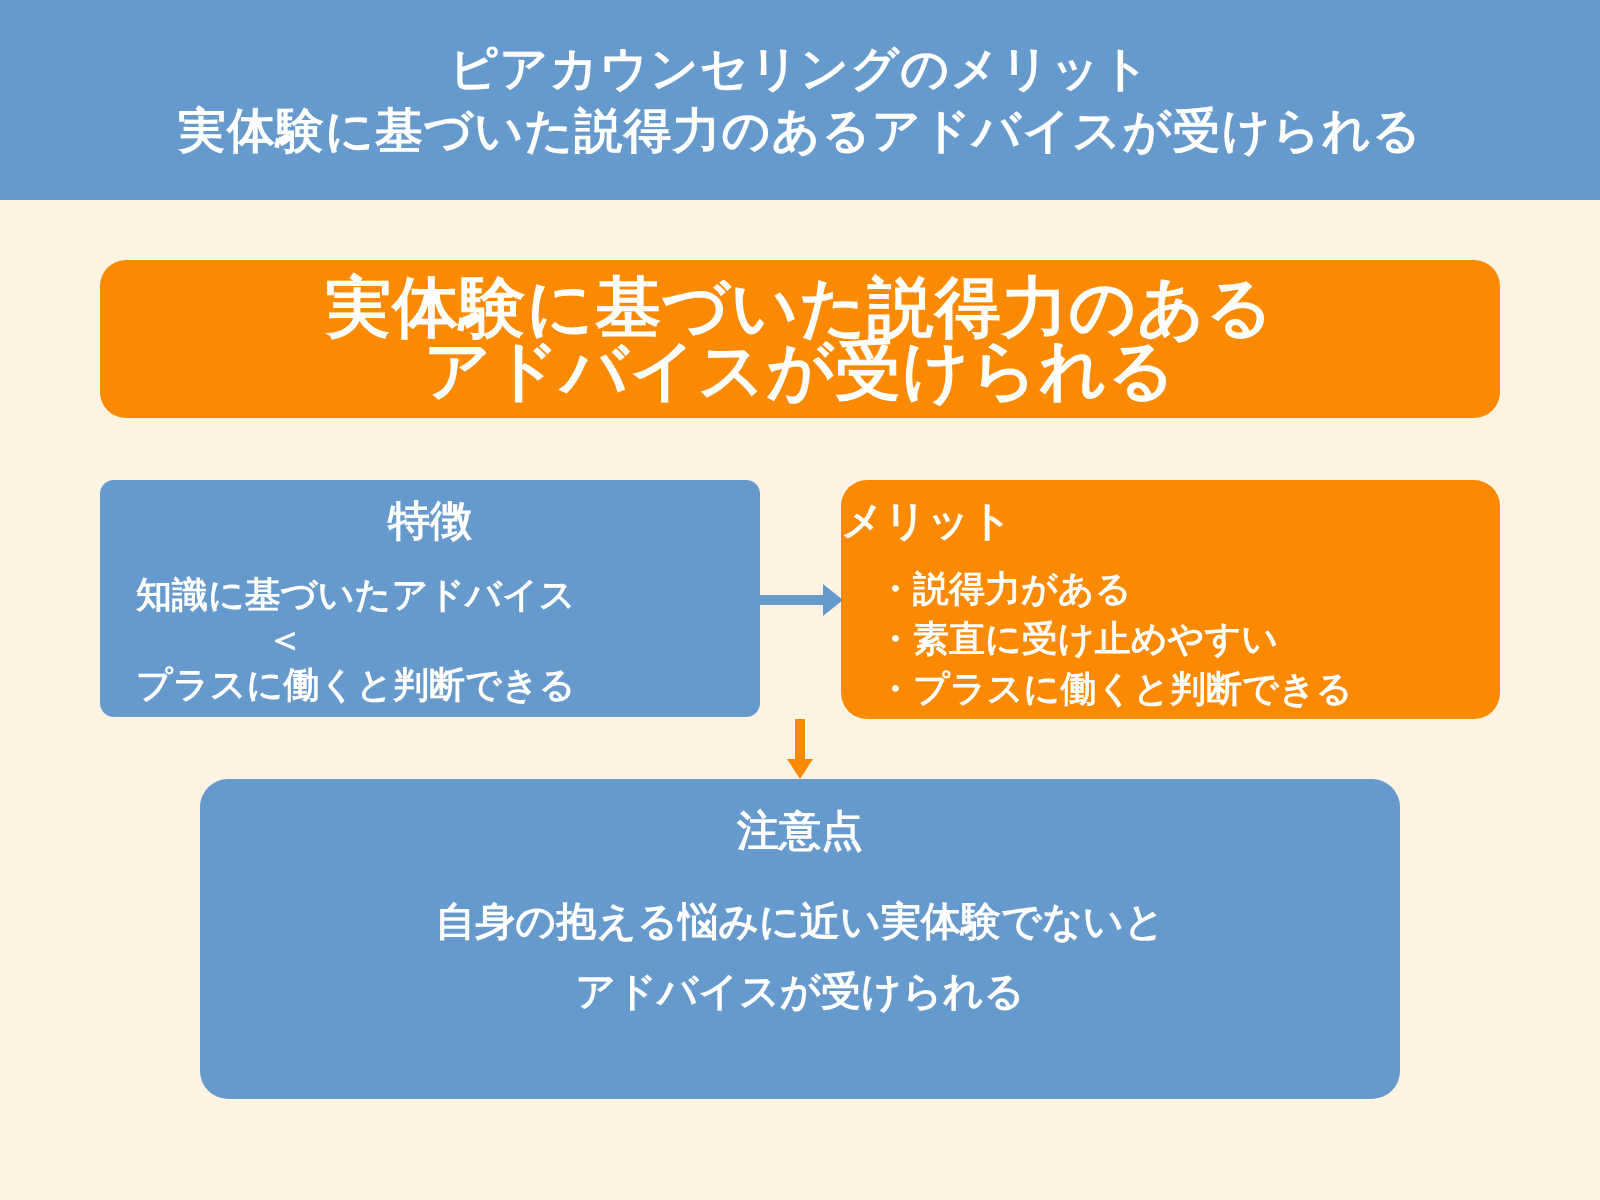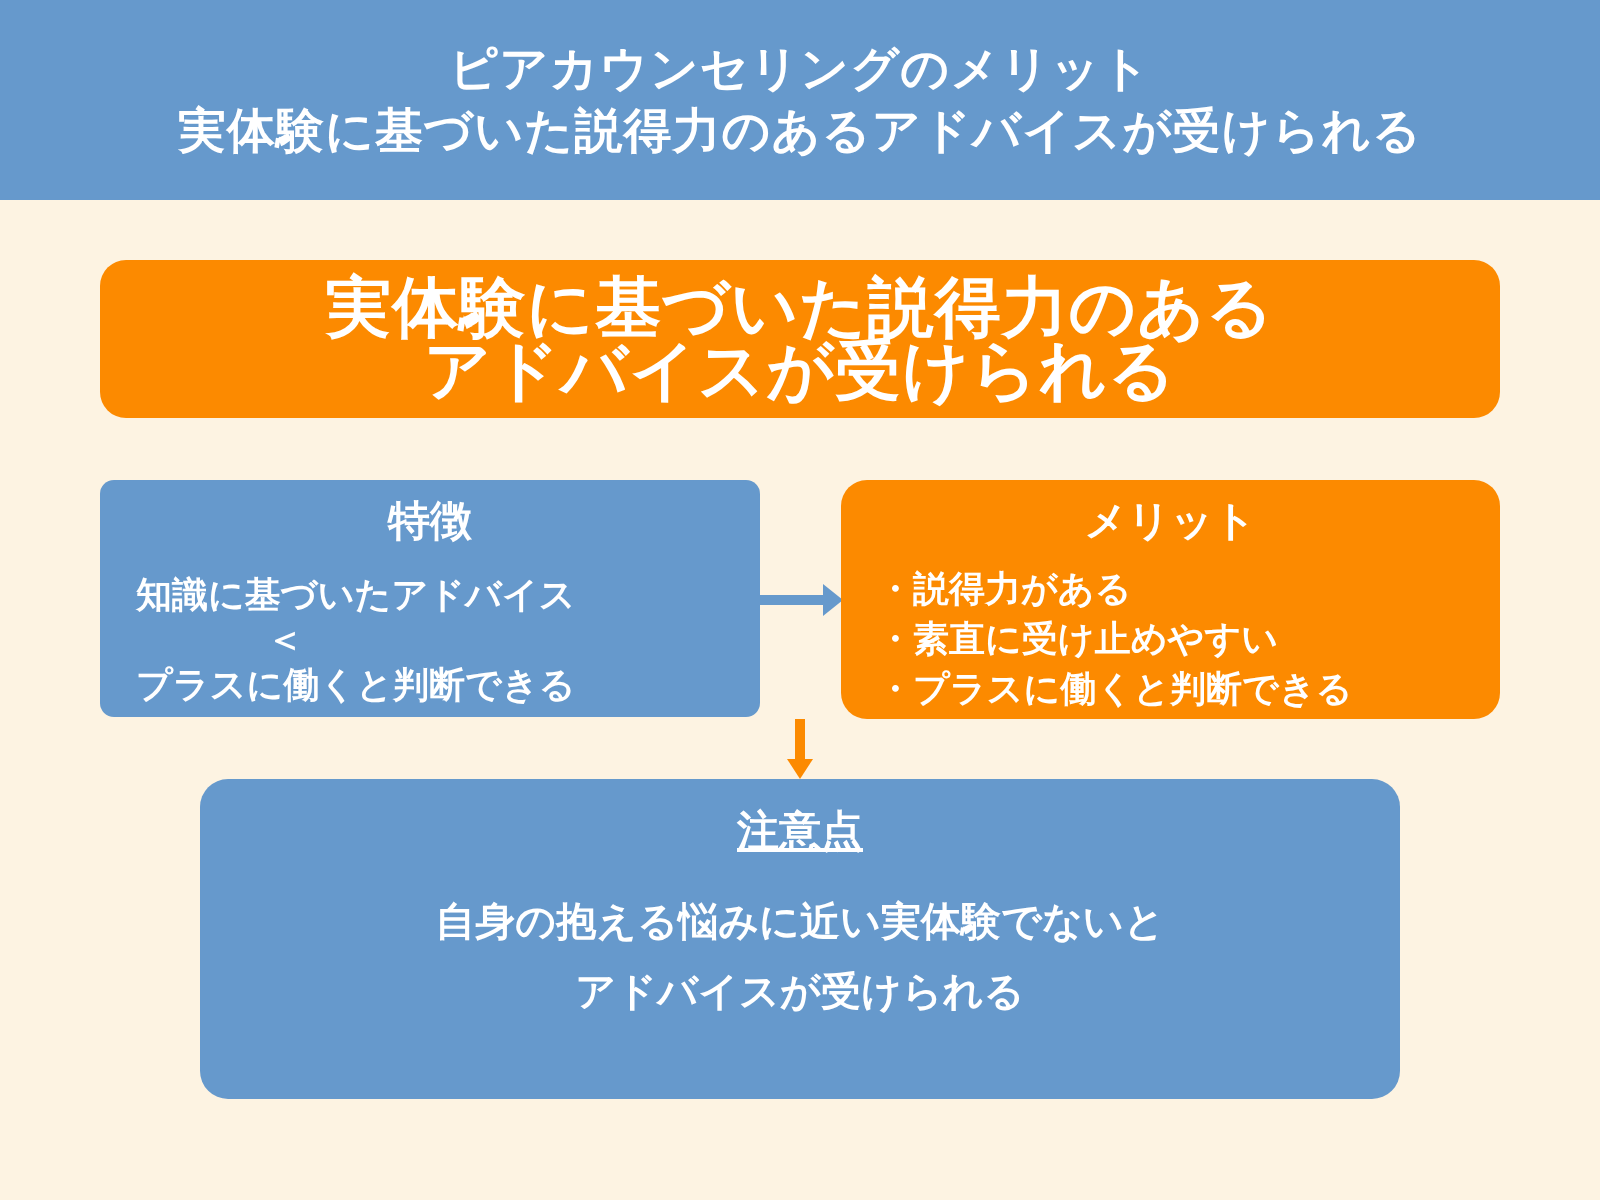--- a/index.html
+++ b/index.html
@@ -75,40 +75,40 @@
 
   
   .merit-box {
     position: absolute; left: 841px; top: 480px;
     width: 659px; height: 239px;
     background: var(--orange);
     border-radius: 26px;
   }
   .merit-heading {
     margin-top: 18px;
-    text-align: center;
+    text-align: left;
     font-size: 42px; line-height: 46px;
   }
   .merit-bullets {
     margin-top: 20px;
     padding-left: 36px;
     font-size: 36px; line-height: 50px;
   }
 
   
   .caution-box {
     position: absolute; left: 200px; top: 779px;
     width: 1200px; height: 320px;
     background: var(--blue);
     border-radius: 28px;
     text-align: center;
   }
   .caution-heading {
     margin-top: 29px;
-    font-size: 42px; line-height: 46px; text-decoration: underline;
+    font-size: 42px; line-height: 46px;
   }
   .caution-body {
     margin-top: 32px;
     font-size: 40px; line-height: 70px;
   }
 
   
   .arrow-right-shaft {
     position: absolute; left: 759px; top: 595px;
     width: 64px; height: 10px;

